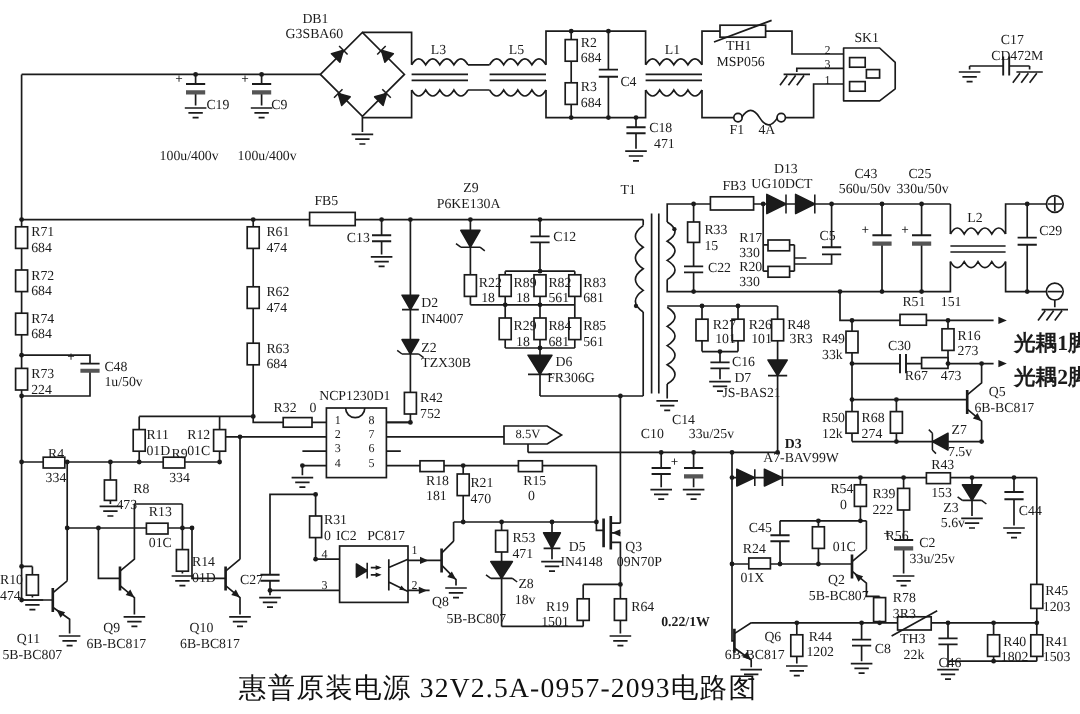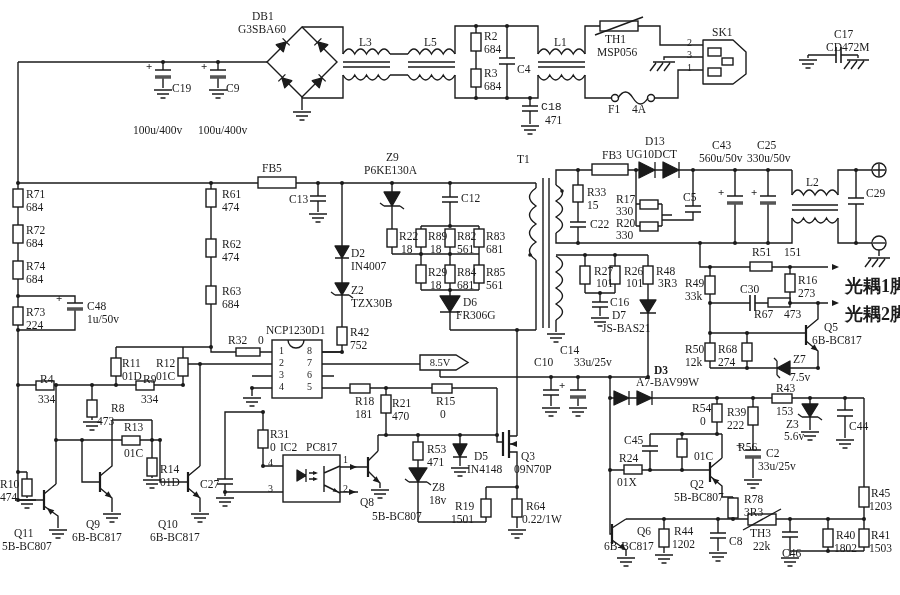--- a/index.html
+++ b/index.html
@@ -361,21 +361,21 @@
       <span class="lbl plus" style="left: 146px; top: 61px;">+</span>
       <span class="lbl plus" style="left: 201px; top: 61px;">+</span>
       <span class="lbl" style="left: 359px; top: 36px;">L3</span>
       <span class="lbl" style="left: 424px; top: 36px;">L5</span>
       <span class="lbl" style="left: 554px; top: 36px;">L1</span>
       <span class="lbl" style="left: 484px; top: 30px;">R2</span>
       <span class="lbl" style="left: 484px; top: 43px;">684</span>
       <span class="lbl" style="left: 484px; top: 67px;">R3</span>
       <span class="lbl" style="left: 484px; top: 80px;">684</span>
       <span class="lbl" style="left: 517px; top: 63px;">C4</span>
-      <span class="lbl" style="left: 541px; top: 101px; font-family: Liberation Mono, monospace;">C18</span>
+      <span class="lbl" style="left: 541px; top: 101px;">C18</span>
       <span class="lbl" style="left: 545px; top: 114px;">471</span>
       <span class="lbl" style="left: 605px; top: 33px;">TH1</span>
       <span class="lbl" style="left: 597px; top: 46px;">MSP056</span>
       <span class="lbl" style="left: 608px; top: 103px;">F1</span>
       <span class="lbl" style="left: 632px; top: 103px;">4A</span>
       <span class="lbl" style="left: 712px; top: 26px;">SK1</span>
       <span class="lbl pin" style="left: 687px; top: 38px;">2</span>
       <span class="lbl pin" style="left: 687px; top: 50px;">3</span>
       <span class="lbl pin" style="left: 687px; top: 63px;">1</span>
       <span class="lbl" style="left: 834px; top: 28px;">C17</span>
@@ -498,21 +498,21 @@
       <span class="lbl" style="left: 372px; top: 510px;">5B-BC807</span>
       <span class="lbl" style="left: 432px; top: 481px;">Z8</span>
       <span class="lbl" style="left: 429px; top: 494px;">18v</span>
       <span class="lbl" style="left: 474px; top: 450px;">D5</span>
       <span class="lbl" style="left: 467px; top: 463px;">IN4148</span>
       <span class="lbl" style="left: 521px; top: 450px;">Q3</span>
       <span class="lbl" style="left: 514px; top: 463px;">09N70P</span>
       <span class="lbl" style="left: 455px; top: 500px;">R19</span>
       <span class="lbl" style="left: 451px; top: 513px;">1501</span>
       <span class="lbl" style="left: 526px; top: 500px;">R64</span>
-      <span class="lbl" style="left: 522px; top: 513px;">0.22/1W</span>
+      <span class="lbl" style="left: 551px; top: 513px; font-weight: bold;">0.22/1W</span>
       <span class="lbl" style="left: 594px; top: 265px;">R27</span>
       <span class="lbl" style="left: 596px; top: 277px;">101</span>
       <span class="lbl" style="left: 624px; top: 265px;">R26</span>
       <span class="lbl" style="left: 626px; top: 277px;">101</span>
       <span class="lbl" style="left: 656px; top: 265px;">R48</span>
       <span class="lbl" style="left: 658px; top: 277px;">3R3</span>
       <span class="lbl" style="left: 610px; top: 296px;">C16</span>
       <span class="lbl" style="left: 612px; top: 309px;">D7</span>
       <span class="lbl" style="left: 602px; top: 322px;">JS-BAS21</span>
       <span class="lbl" style="left: 560px; top: 344px;">C14</span>
@@ -572,14 +572,15 @@
       <span class="lbl" style="left: 836px; top: 529px;">R40</span>
       <span class="lbl" style="left: 834px; top: 542px;">1802</span>
       <span class="lbl" style="left: 871px; top: 529px;">R41</span>
       <span class="lbl" style="left: 869px; top: 542px;">1503</span>
       <span class="lbl" style="left: 871px; top: 487px;">R45</span>
       <span class="lbl" style="left: 869px; top: 500px;">1203</span>
     </div>
 
 <div class="badge-text">8.5V</div>
 
+<div class="title">惠普原装电源 32V2.5A-0957-2093电路图</div>
 
 </div>
 
 </body></html>

